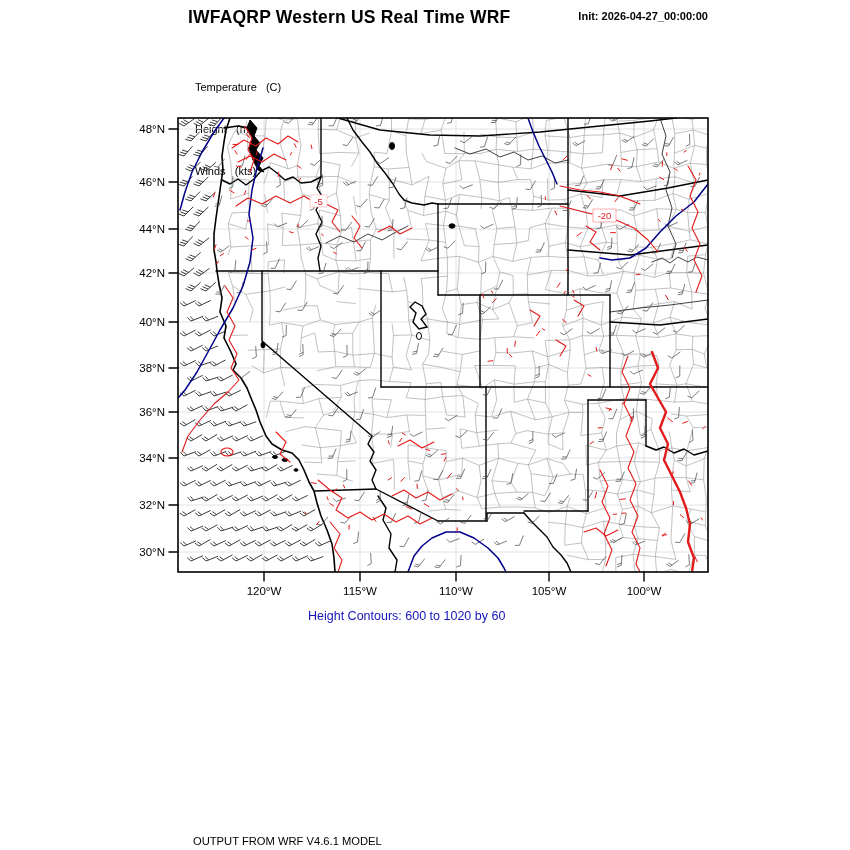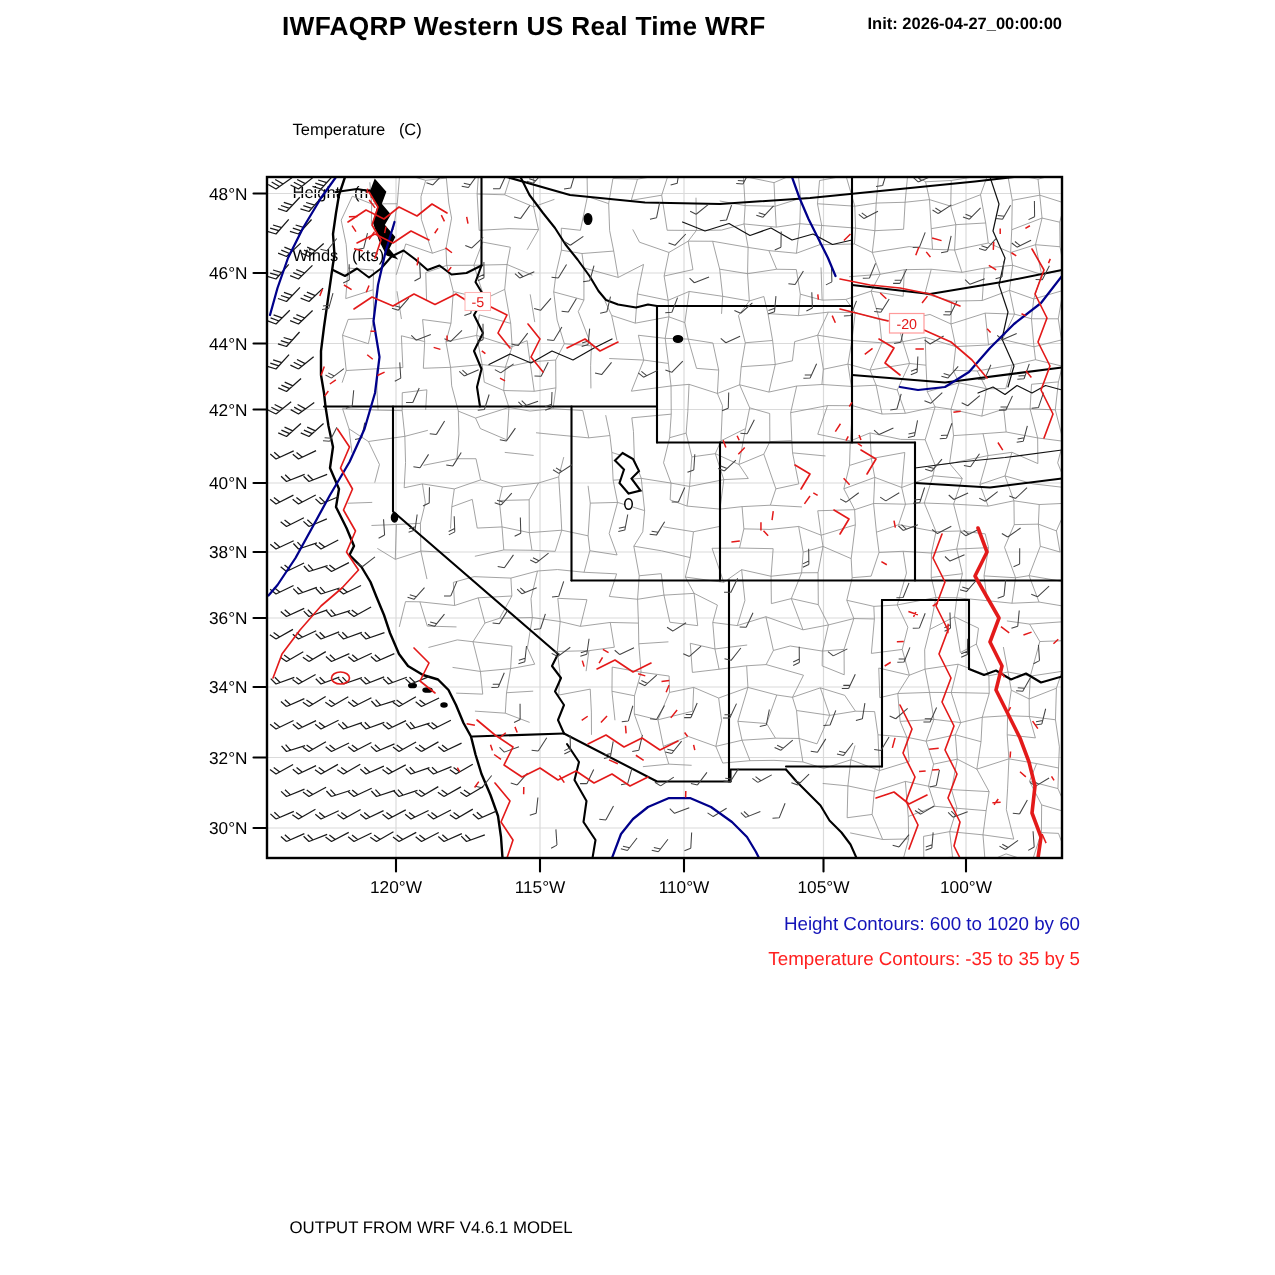--- a/index.html
+++ b/index.html
@@ -2,24 +2,24 @@
 <html><head>
 <meta charset="utf-8">
 <style>
   html,body{margin:0;padding:0;background:#fff;}
   #page{position:relative;width:754px;height:850px;background:#ffffff;overflow:hidden;
         font-family:"Liberation Sans", sans-serif;color:#000;border-radius:10px;}
   .title{position:absolute;left:188px;top:7px;font-size:17.5px;font-weight:bold;letter-spacing:.2px;}
   .stamp{position:absolute;top:9px;width:300px;left:408px;text-align:right;font-size:11px;line-height:14px;}
   .stamp .init{font-weight:bold;}
   .legend{position:absolute;left:195px;top:52px;font-size:11px;line-height:14px;white-space:pre;}
-  .ckey{position:absolute;width:400px;left:320px;text-align:right;font-size:12.5px;}
+  .ckey{position:absolute;width:400px;left:308px;text-align:left;font-size:12.5px;}
   .ckey.h{top:609px;}
   .ckey.t{top:632px;}
-  .footer{position:absolute;left:193px;top:813px;font-size:11.2px;line-height:13.5px;}
+  .footer{position:absolute;left:193px;top:835px;font-size:11.2px;line-height:13.5px;}
   svg text{font-family:"Liberation Sans", sans-serif;}
 </style>
 </head>
 <body>
 
 <div id="page">
   <div class="title">IWFAQRP Western US Real Time WRF</div>
   <div class="stamp">
     <div class="init">Init: 2026-04-27_00:00:00</div>
   </div>
@@ -185,18 +185,17 @@
         <path d="M456,572L456,581" fill="none" stroke="#000" stroke-width="1.4" stroke-linejoin="round" stroke-linecap="round"></path>
         <text x="456" y="595" text-anchor="middle" font-size="11.5" fill="#000">110°W</text>
         <path d="M549,572L549,581" fill="none" stroke="#000" stroke-width="1.4" stroke-linejoin="round" stroke-linecap="round"></path>
         <text x="549" y="595" text-anchor="middle" font-size="11.5" fill="#000">105°W</text>
         <path d="M644,572L644,581" fill="none" stroke="#000" stroke-width="1.4" stroke-linejoin="round" stroke-linecap="round"></path>
         <text x="644" y="595" text-anchor="middle" font-size="11.5" fill="#000">100°W</text>
       </g>
     </svg>
 
   <div class="ckey h" style="color: rgb(20, 20, 184);">Height Contours: 600 to 1020 by 60</div>
-  <div class="ckey t" style="color: rgb(255, 32, 32);">Temperature Contours: -35 to 35 by 5</div>
 
   <div class="footer">
     <div>OUTPUT FROM WRF V4.6.1 MODEL</div>
   </div>
 </div>
 
 </body></html>

